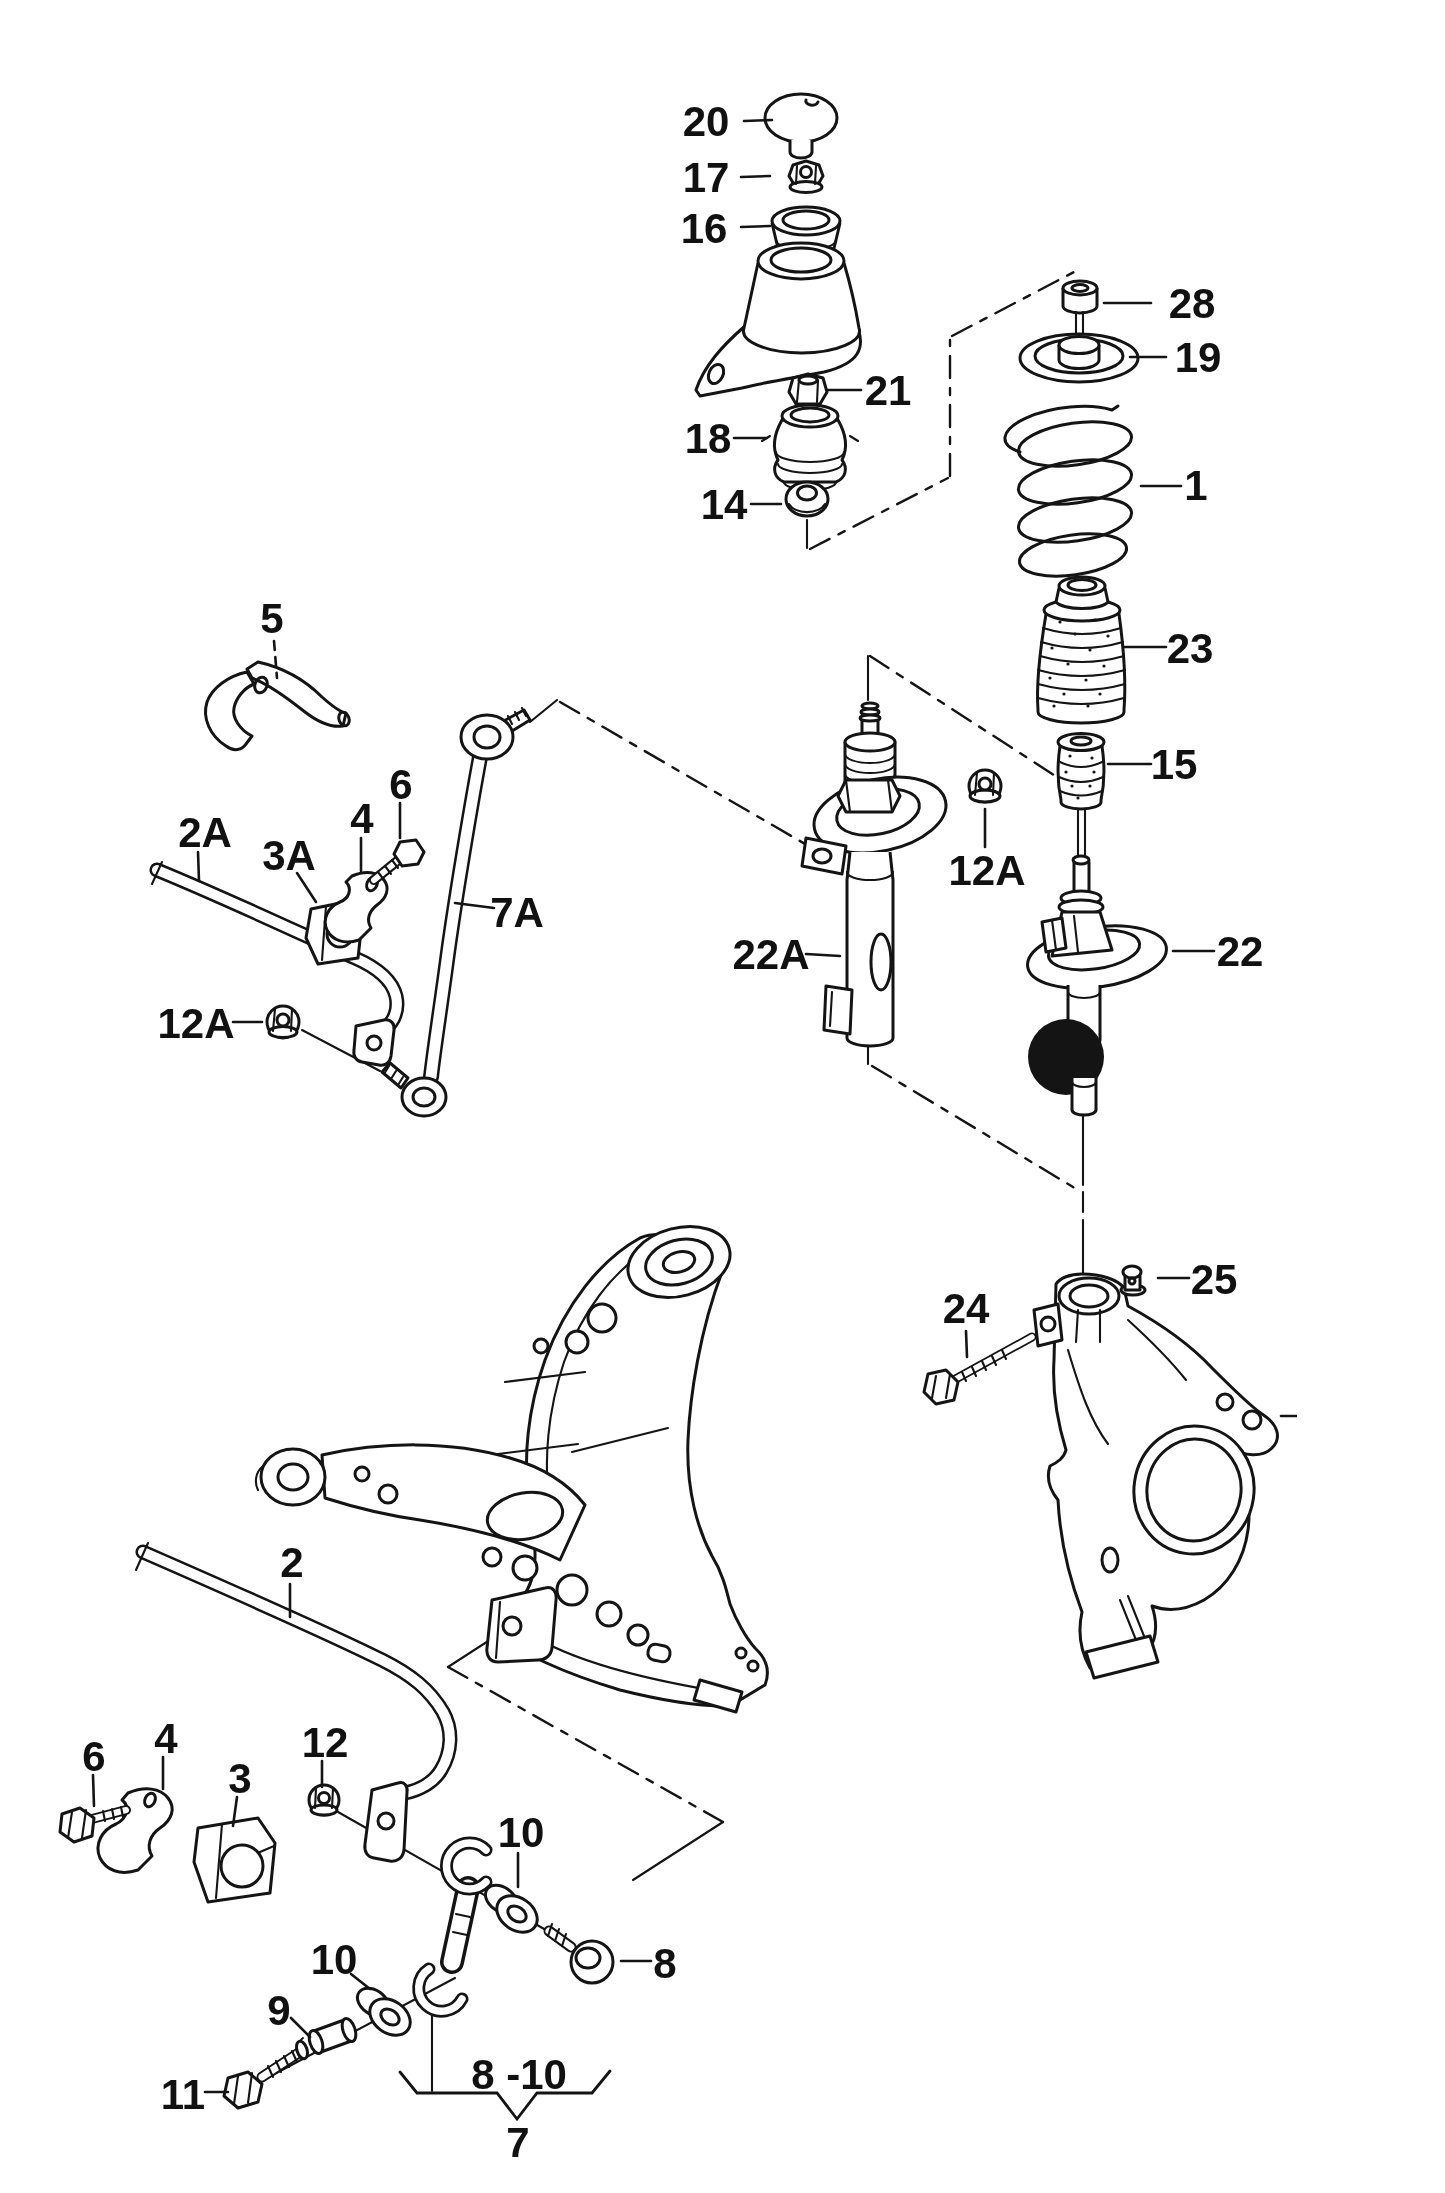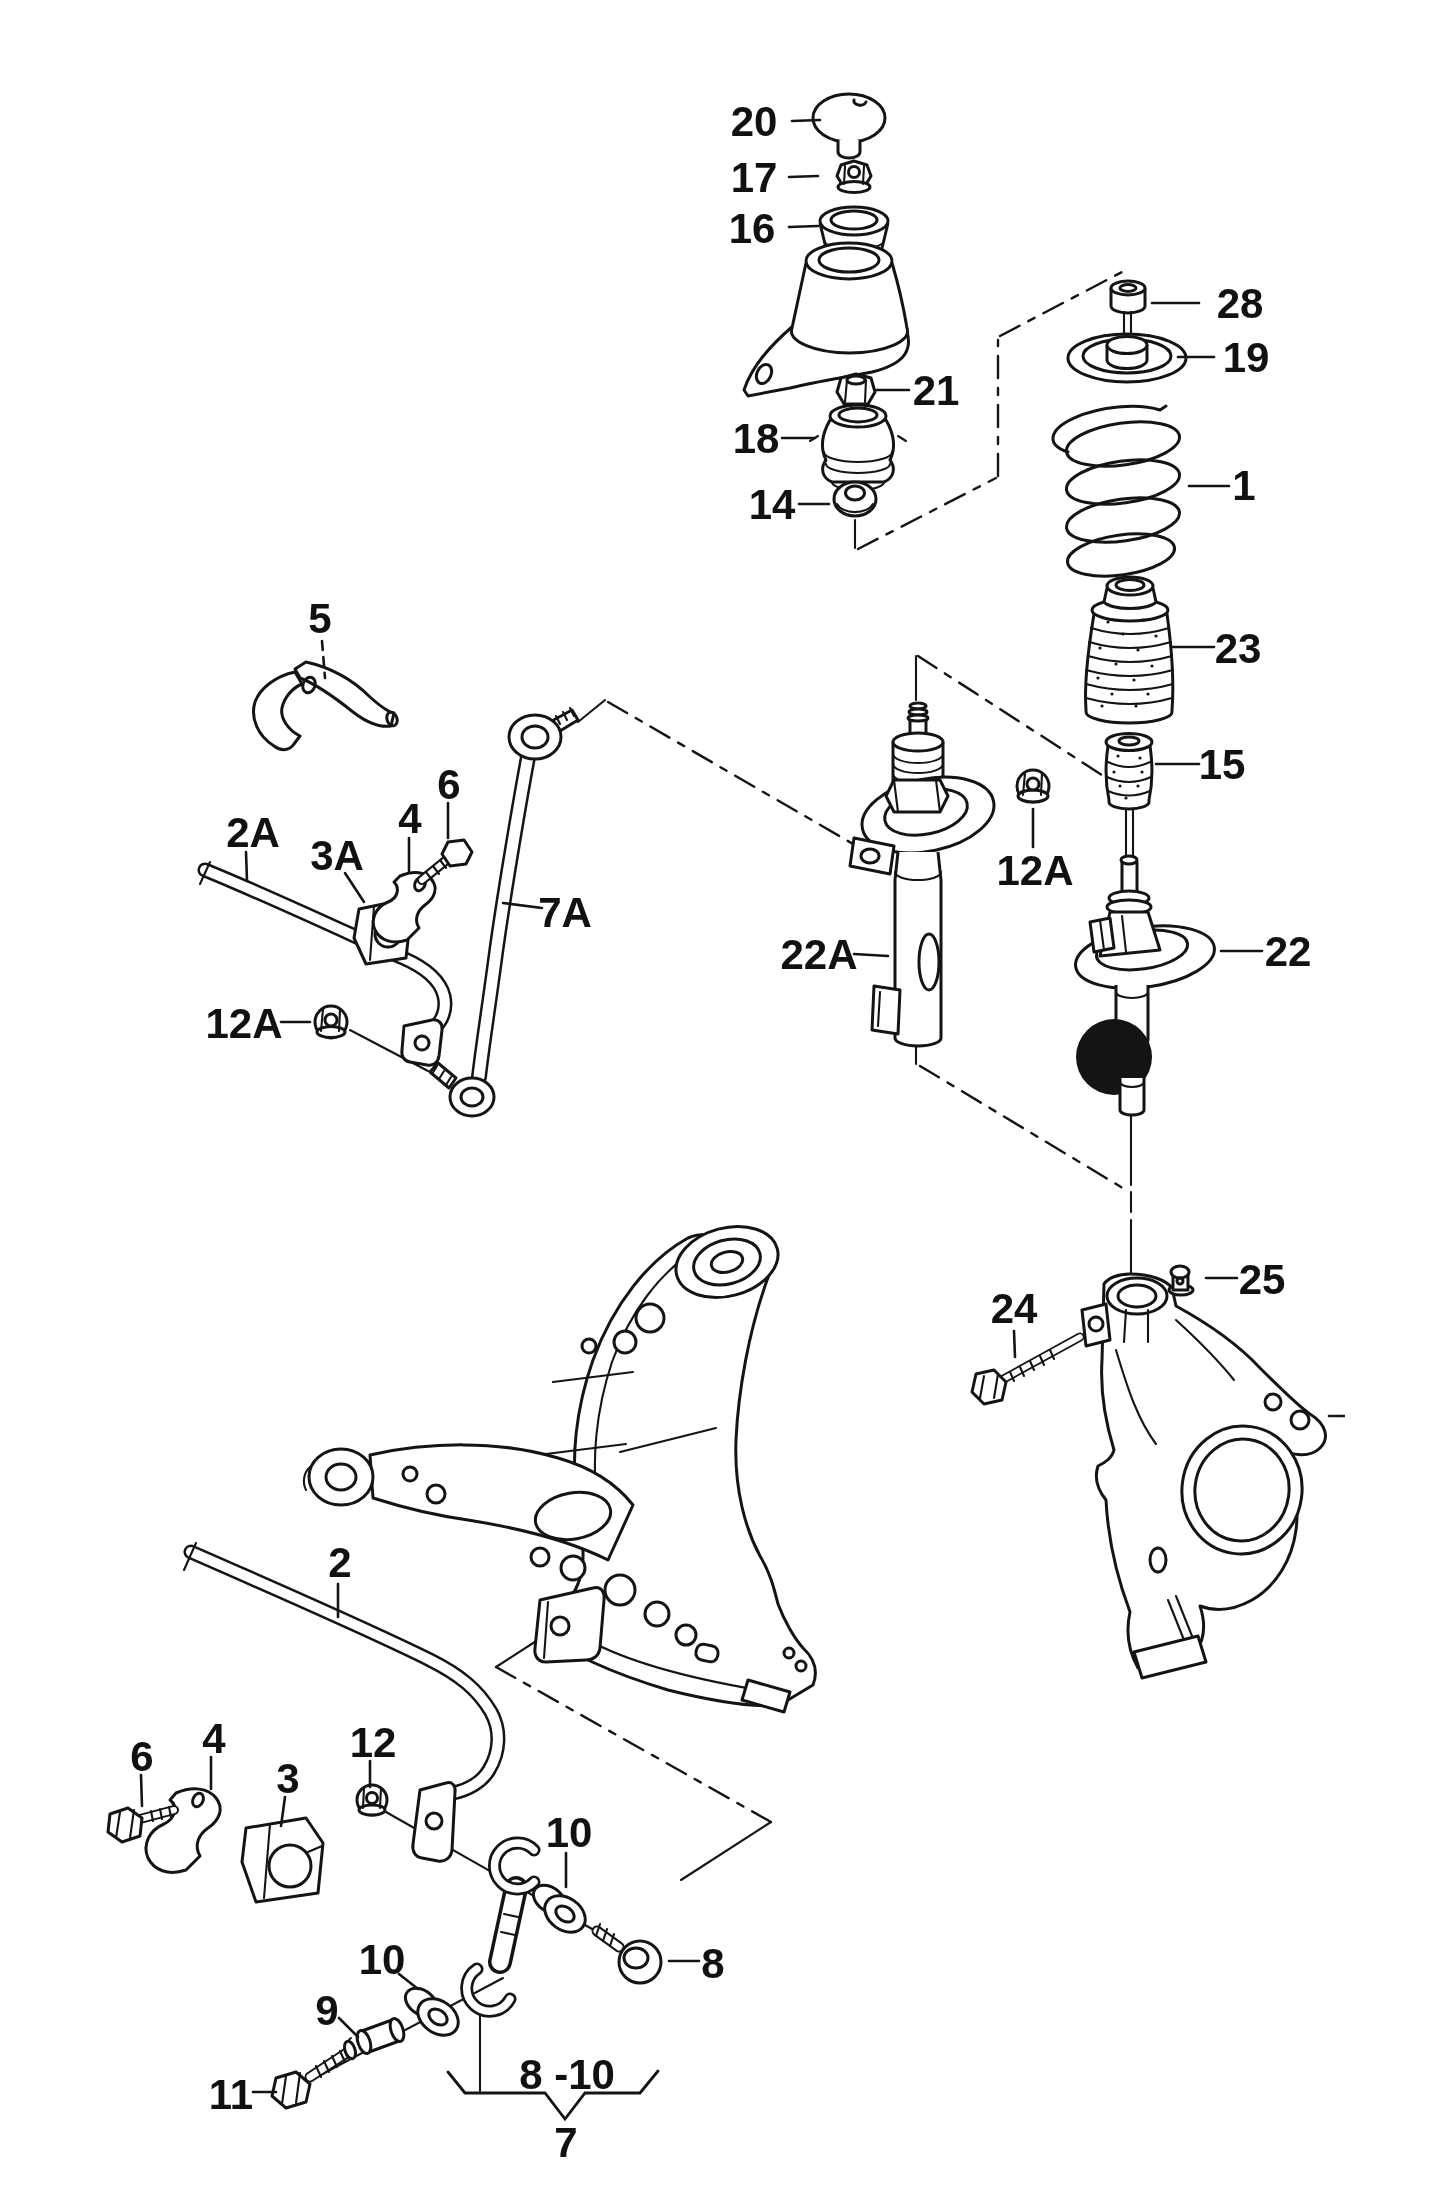--- a/index.html
+++ b/index.html
@@ -1,17 +1,17 @@
 <!DOCTYPE html>
 <html><head>
 <meta charset="utf-8">
 <style>
   html,body{margin:0;padding:0;background:#ffffff;}
   .stage{width:1297px;height:2193px;position:relative;background:#ffffff;overflow:hidden;
-         font-family:"Liberation Sans",sans-serif;padding-left:48px;}
+         font-family:"Liberation Sans",sans-serif;}
   svg{display:block}
   .ln{fill:none;stroke:#141414;stroke-width:3;stroke-linecap:round;stroke-linejoin:round;}
   .fw{fill:#ffffff;stroke:#141414;stroke-width:3;stroke-linejoin:round;}
   .thin{fill:none;stroke:#141414;stroke-width:2.1;stroke-linecap:round;}
   .dash{fill:none;stroke:#141414;stroke-width:2.4;stroke-dasharray:22 10 7 10;stroke-linecap:round;}
   .tb{fill:none;stroke:#141414;stroke-linecap:round;stroke-linejoin:round;}
   .tw{fill:none;stroke:#ffffff;stroke-linecap:round;stroke-linejoin:round;}
   .dot{fill:#141414;stroke:none;}
   .lbl{font-family:"Liberation Sans",sans-serif;font-size:42px;font-weight:700;fill:#111111;}
   .leader{stroke:#141414;stroke-width:2.6;stroke-linecap:round;fill:none;}

